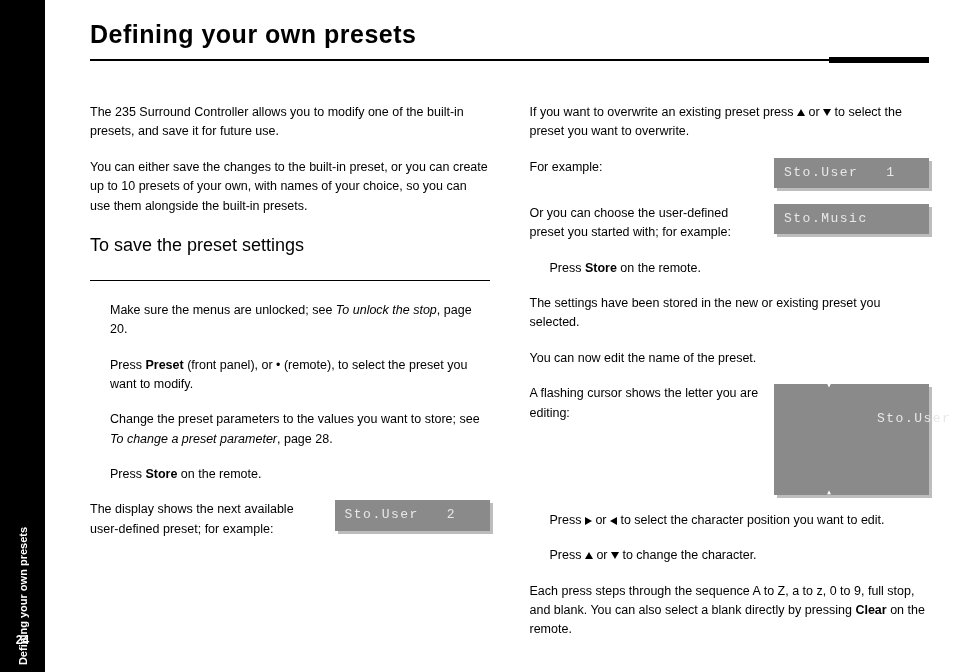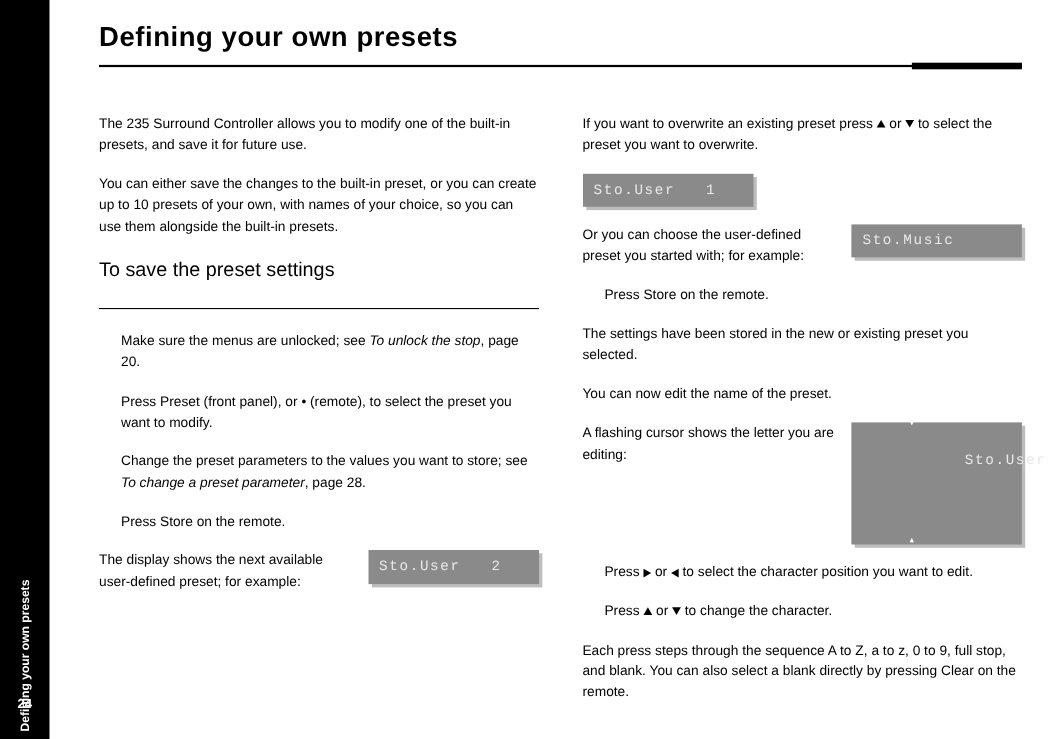--- a/index.html
+++ b/index.html
@@ -115,21 +115,21 @@
   }
   .tri-up, .tri-down, .tri-left, .tri-right {
     display: inline-block;
     width: 0; height: 0;
     vertical-align: middle;
   }
   .tri-up { border-left: 4.5px solid transparent; border-right: 4.5px solid transparent; border-bottom: 7px solid #000; }
   .tri-down { border-left: 4.5px solid transparent; border-right: 4.5px solid transparent; border-top: 7px solid #000; }
   .tri-left { border-top: 4.5px solid transparent; border-bottom: 4.5px solid transparent; border-right: 7px solid #000; }
   .tri-right { border-top: 4.5px solid transparent; border-bottom: 4.5px solid transparent; border-left: 7px solid #000; }
-  b { font-weight: normal; }
+  b { font-weight: bold; }
   i { font-style: italic; }
   .cursor-over {
     position: absolute;
     top: -3px;
     left: 52px;
     color: #fff;
     font-size: 10px;
     line-height: 1;
   }
   .cursor-under {
@@ -181,20 +181,21 @@
         <div class="lcd">Sto.User   2</div>
       </div>
     </div>
 
     <div class="col">
       <p>
         <span>If you want to overwrite an existing preset press </span><span class="tri-up"></span><span> or </span><span class="tri-down"></span><span> to select the preset you want to overwrite.</span>
       </p>
 
       <div class="lcd-row">
+        <p>For example:</p>
         <div class="lcd">Sto.User   1</div>
       </div>
 
       <div class="lcd-row">
         <p>Or you can choose the user-defined preset you started with; for example:</p>
         <div class="lcd">Sto.Music</div>
       </div>
 
       <p class="indent">
         <span>Press </span><b>Store</b><span> on the remote.</span>

